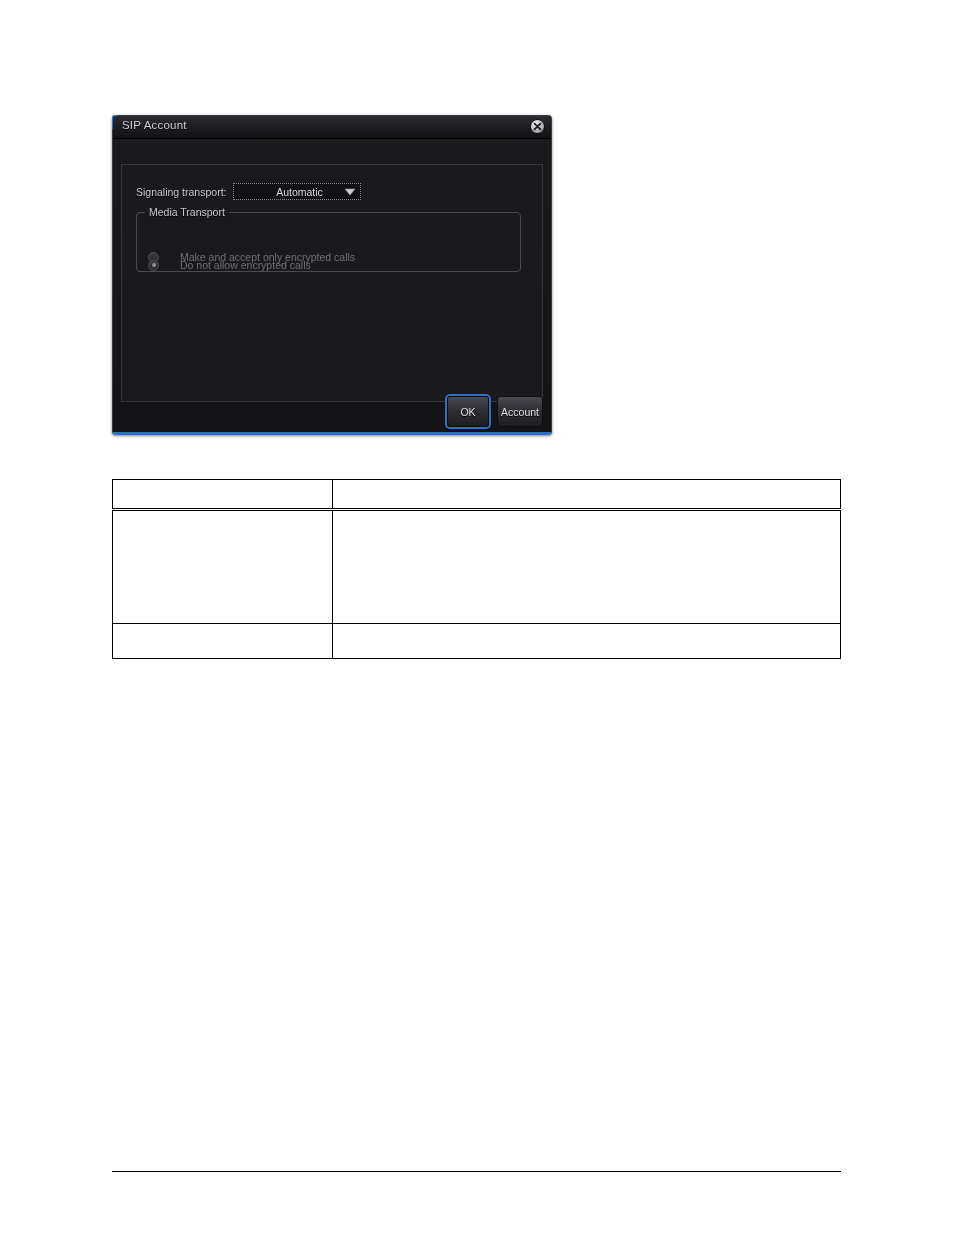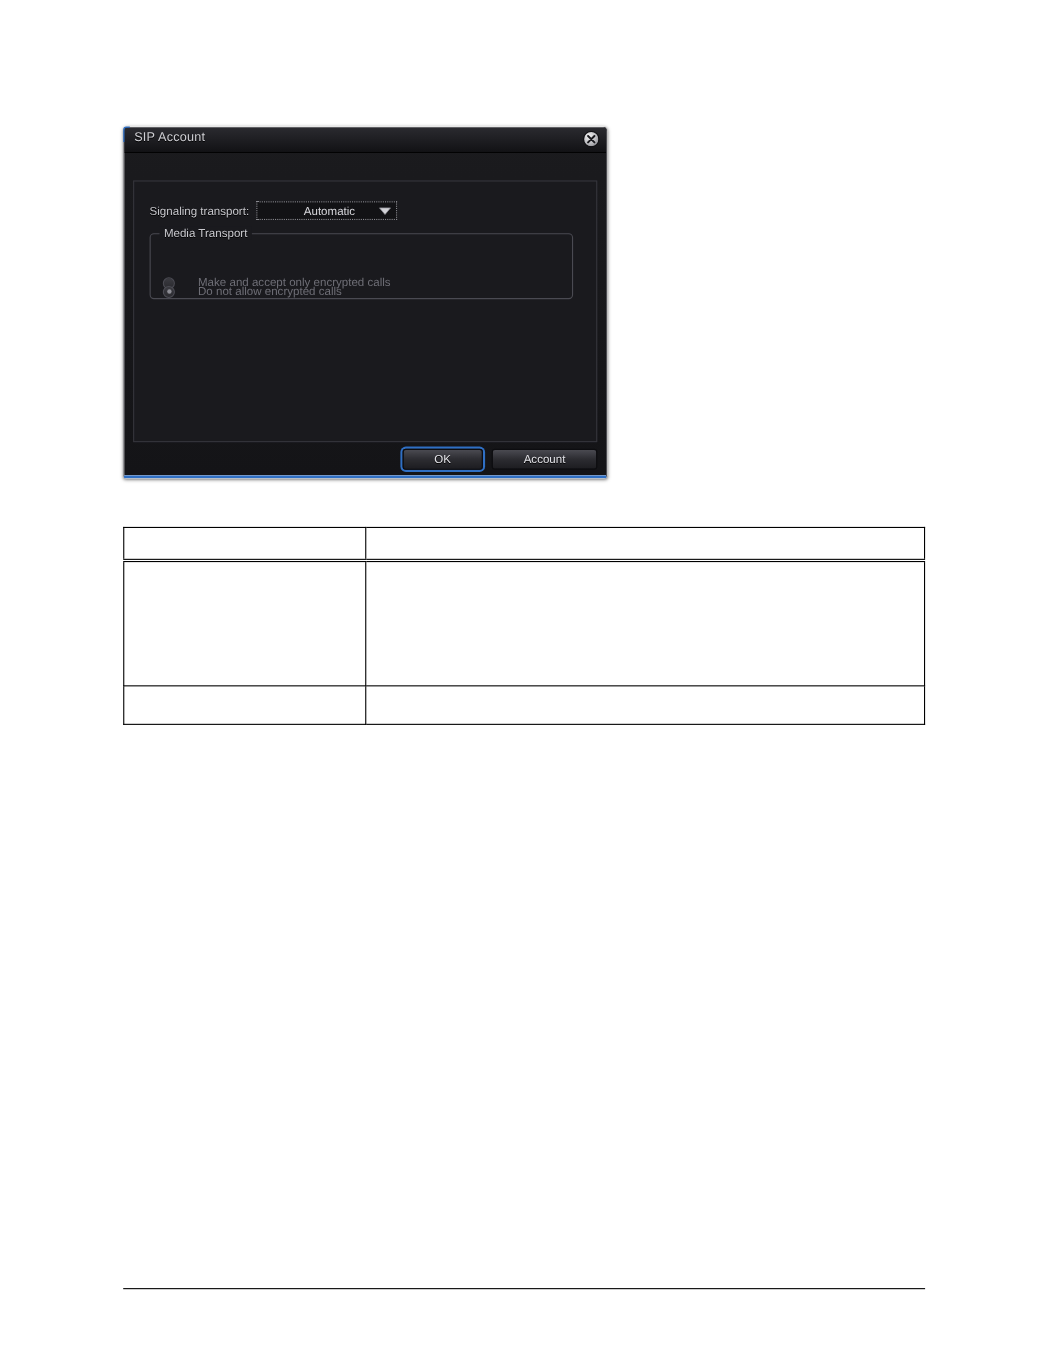--- a/index.html
+++ b/index.html
@@ -235,23 +235,23 @@
   
   .footer {
     position: absolute;
     right: 8px;
     bottom: 5px;
     display: flex;
     gap: 8px;
     align-items: center;
   }
   .btn {
-    height: 19px;
+    height: 31px;
     min-width: 42px;
-    padding: 0 28px;
+    padding: 0 3px;
     font-size: 10.5px;
     color: #e3e3e8;
     background: linear-gradient(180deg, #4a4a51 0%, #2c2c31 50%, #1d1d21 100%);
     border: 1px solid #0d0d10;
     border-radius: 3px;
     box-sizing: border-box;
     display: flex;
     align-items: center;
     justify-content: center;
     cursor: pointer;

